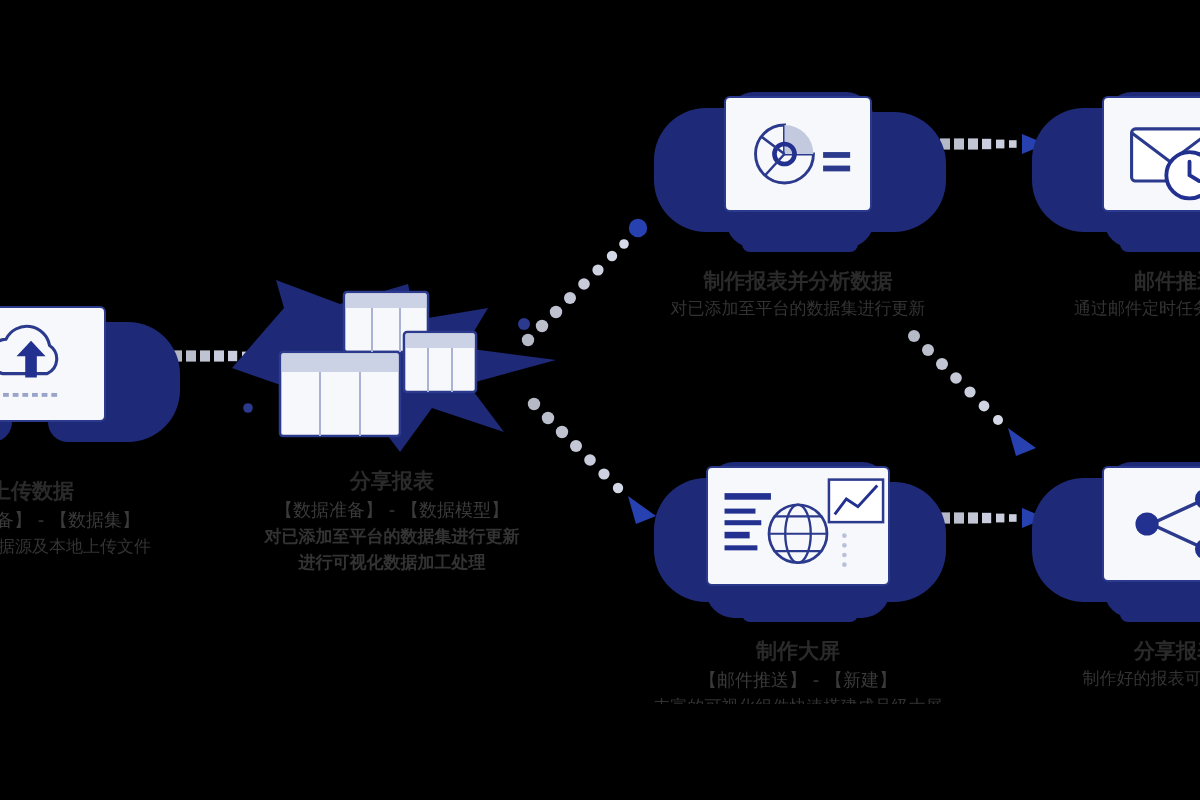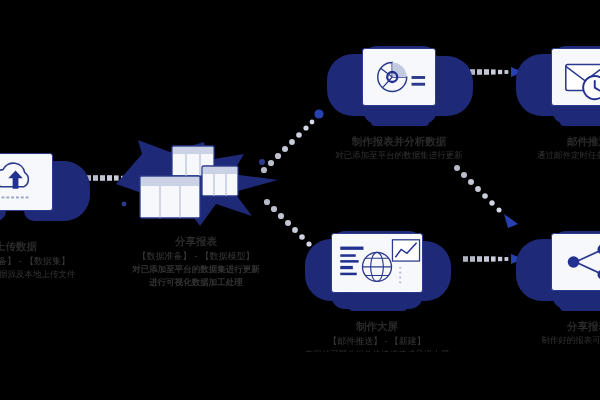--- a/index.html
+++ b/index.html
@@ -274,21 +274,21 @@
           <path d="M14 18 L34 33 L54 18" fill="none" stroke="#2b3a8c" stroke-width="1.6"></path>
           <circle cx="44" cy="40" r="12" fill="#ffffff" stroke="#22308f" stroke-width="2"></circle>
           <path d="M44 33 L44 40 L49 43" fill="none" stroke="#22308f" stroke-width="2" stroke-linecap="round"></path>
         </svg>
       </div>
     </div>
     <div class="n-title">邮件推送</div>
     <div class="n-desc">通过邮件定时任务推送报表</div>
   </div>
 
-  <div class="node" style="left:377px; top:225px;font-family:Liberation Serif, serif;">
+  <div class="node" style="left:399px; top:225px;">
     <div class="art">
       <div class="blob b-left"></div>
       <div class="blob b-right"></div>
       <div class="blob b-mid" style="width:92px; left:44px;"></div>
       <div class="blob b-foot"></div>
       <div class="card" style="width:92px; height:60px;">
         <svg viewBox="0 0 92 60">
           <circle cx="46" cy="34" r="15" fill="none" stroke="#2b3a8c" stroke-width="1.4"></circle>
           <ellipse cx="46" cy="34" rx="6.6" ry="15" fill="none" stroke="#2b3a8c" stroke-width="1.2"></ellipse>
           <path d="M31 34 L61 34 M33.4 25 L58.6 25 M33.4 43 L58.6 43" stroke="#2b3a8c" stroke-width="1.1"></path>

